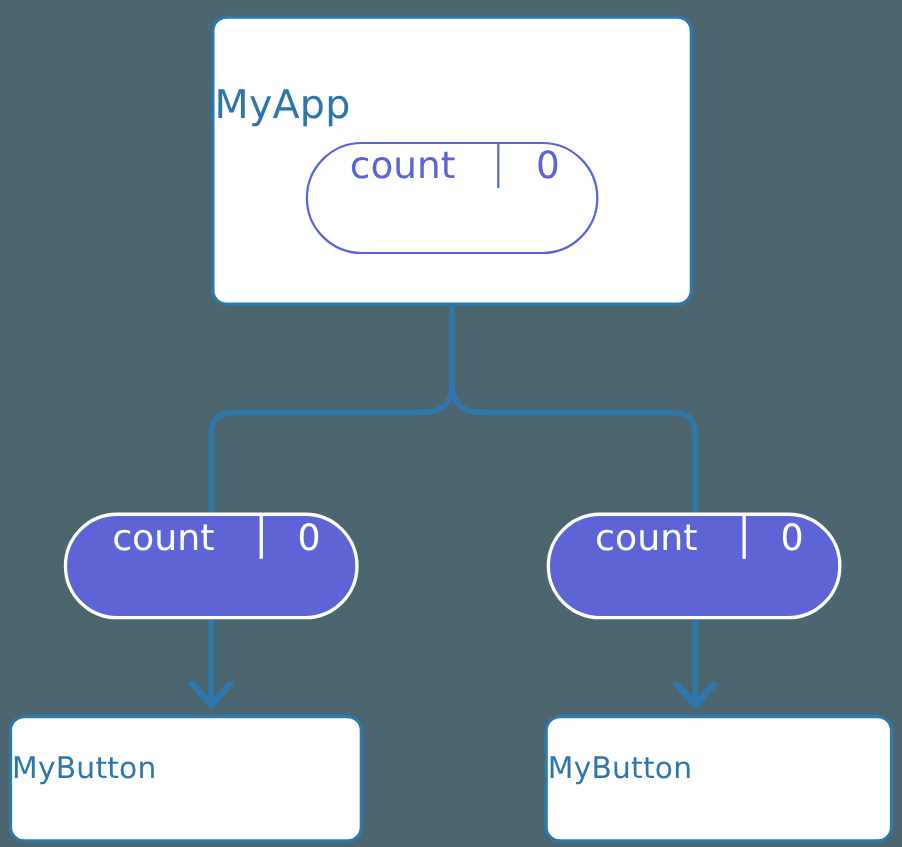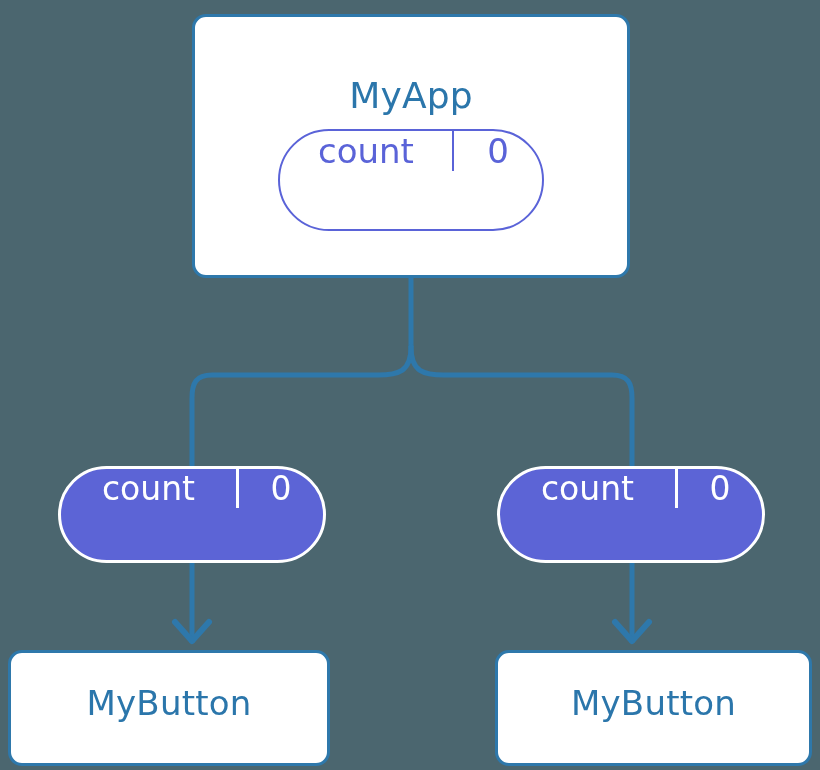--- a/index.html
+++ b/index.html
@@ -31,21 +31,20 @@
     position: absolute;
     background: #ffffff;
     border: 3px solid #2e78ab;
     border-radius: 14px;
     box-sizing: border-box;
   }
   .comp-title {
     position: absolute;
     left: 0;
     width: 100%;
-    text-align: center;
     color: #2b76ab;
     font-weight: 400;
     letter-spacing: 0.2px;
     white-space: nowrap;
   }
 
   #root-box {
     left: 192px;
     top: 14px;
     width: 438px;
@@ -63,21 +62,21 @@
     height: 116px;
   }
   #leaf-box-right {
     left: 495px;
     top: 650px;
     width: 317px;
     height: 116px;
   }
   .leaf-title {
     top: 30px;
-    font-size: 34px;
+    font-size: 27px;
   }
 
   
   .pill {
     position: absolute;
     display: flex;
     align-items: flex-start;
     box-sizing: border-box;
     border-radius: 999px;
     overflow: hidden;

